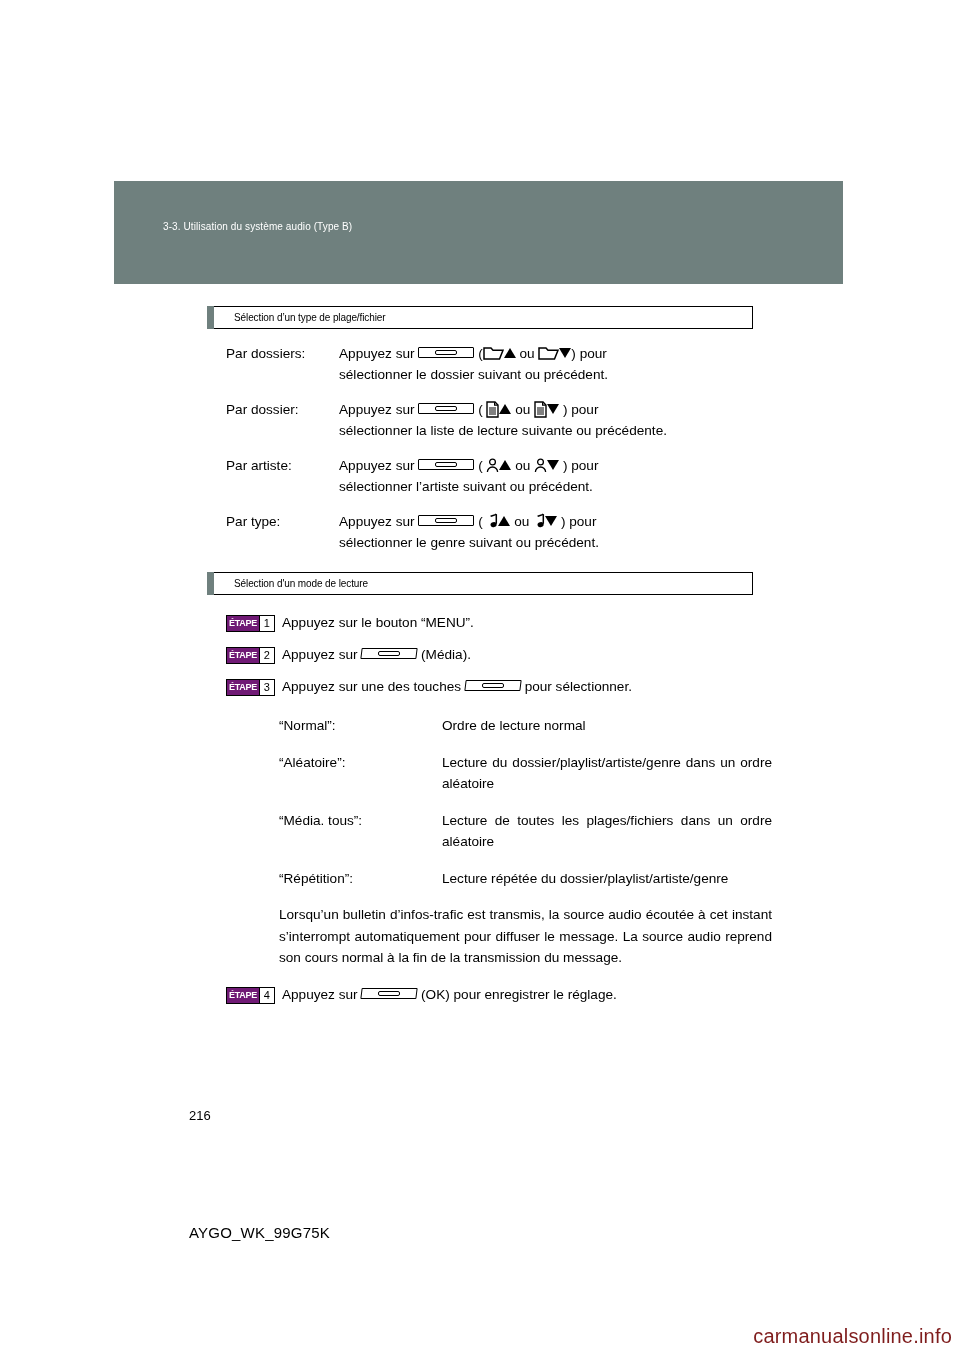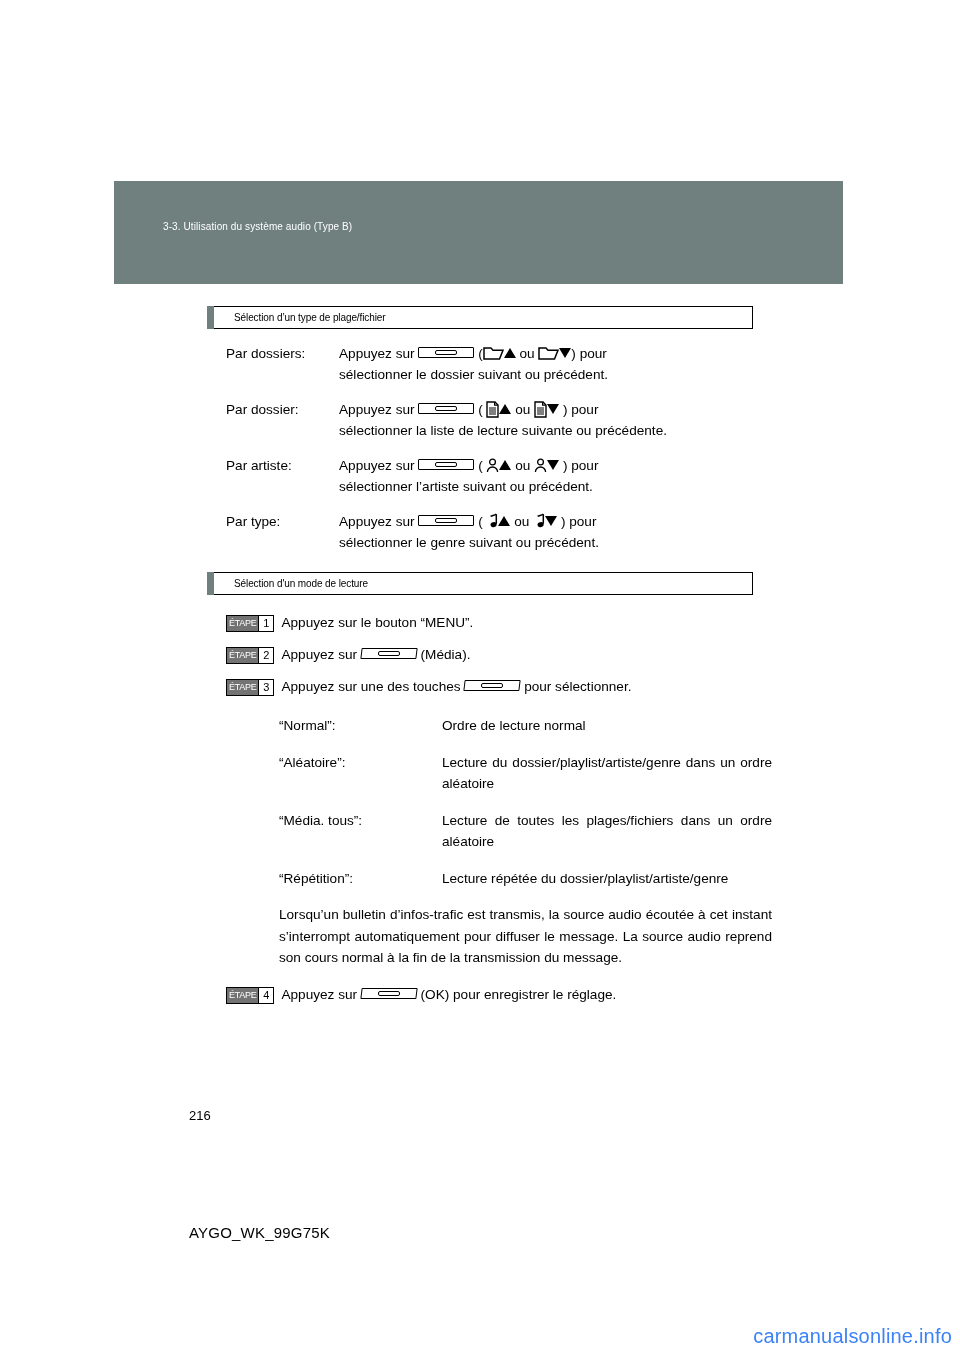--- a/index.html
+++ b/index.html
@@ -195,24 +195,24 @@
   .step-badge {
     flex: 0 0 auto;
     display: inline-flex;
     align-items: stretch;
     height: 15px;
     margin-top: 3px;
     margin-right: 7px;
     border: 1px solid #000;
   }
   .step-badge .etape {
-    background: #737373;
+    background: #701a75;
     color: #ffffff;
     font-size: 9px;
-    font-weight: normal;
+    font-weight: bold;
     line-height: 15px;
     padding: 0 2px;
     letter-spacing: -0.3px;
   }
   .step-badge .num {
     background: #ffffff;
     color: #000000;
     font-size: 11px;
     line-height: 15px;
     padding: 0 4px;
@@ -261,21 +261,21 @@
     left: 189px;
     top: 1224px;
     font-size: 15px;
     letter-spacing: 0.2px;
   }
   .watermark {
     position: absolute;
     right: 8px;
     bottom: 10px;
     font-size: 20px;
-    color: #3b82f6;
+    color: #7f1d1d;
     letter-spacing: 0.2px;
   }
 </style>
 </head>
 <body>
 
 <div class="page">
 
   <div class="banner">
     <div class="banner-title">3-3. Utilisation du système audio (Type B)</div>

